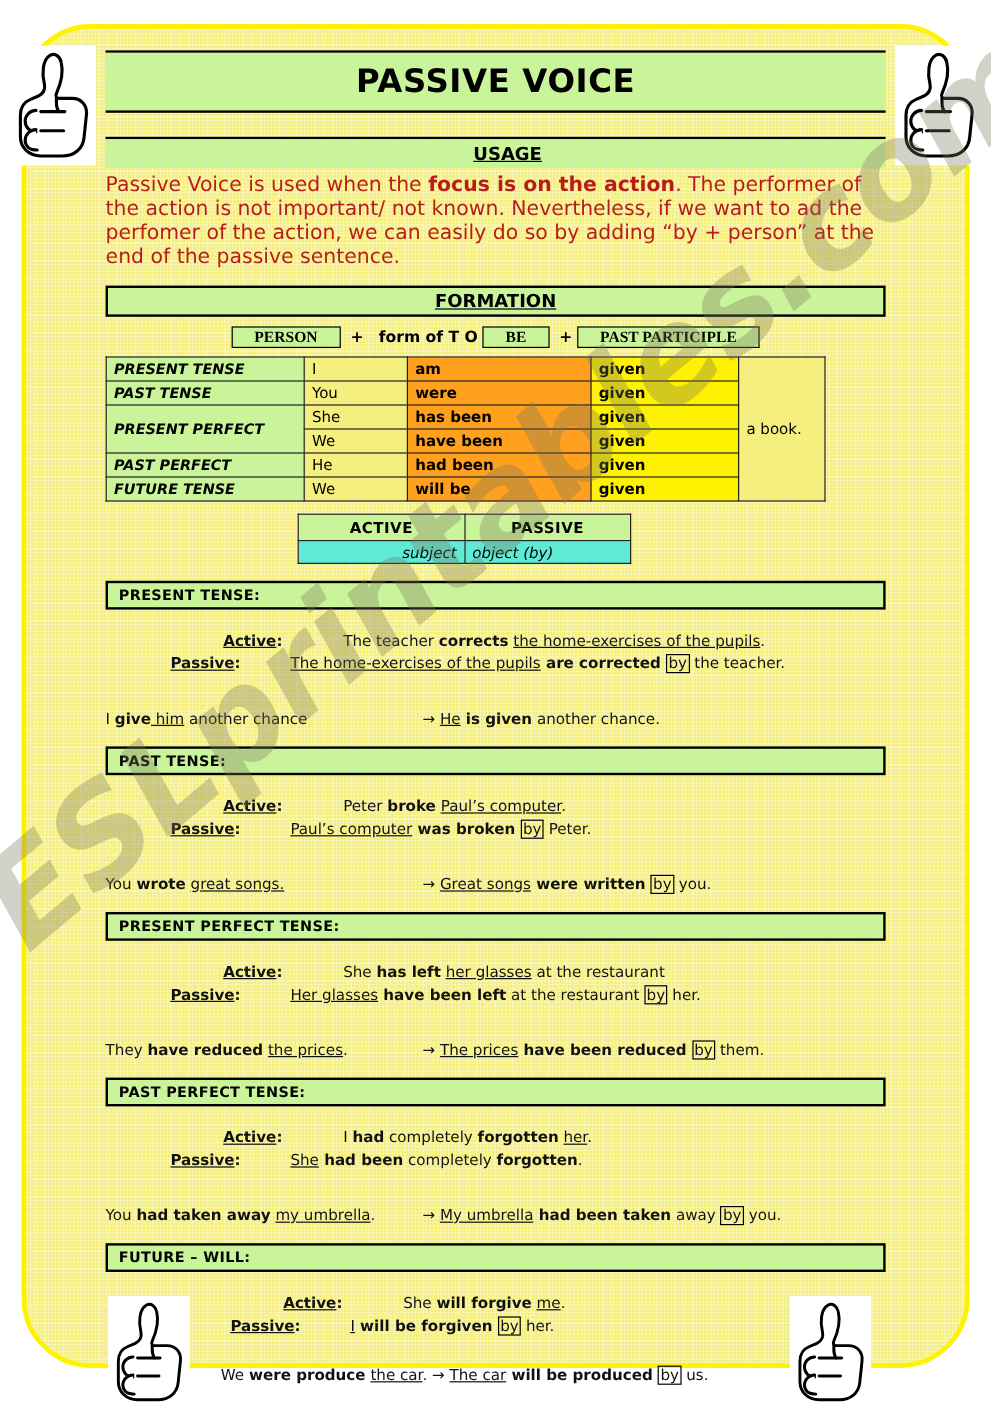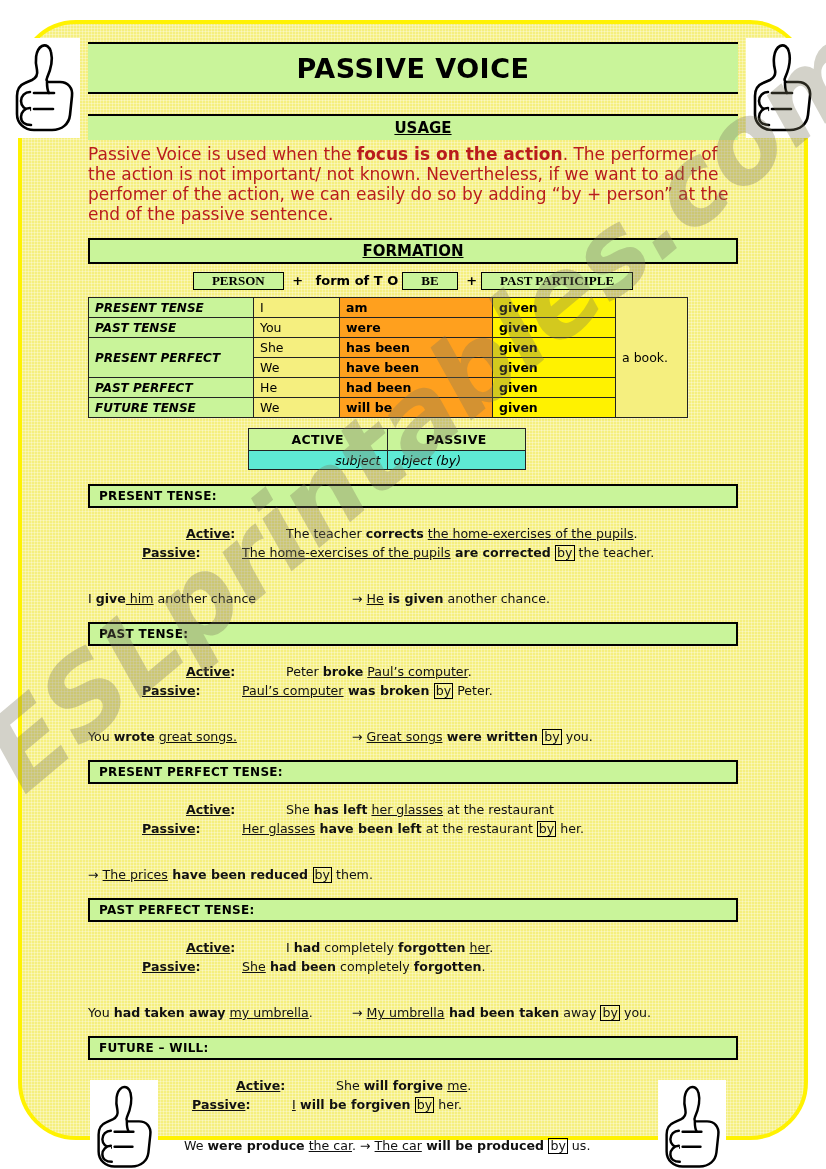--- a/index.html
+++ b/index.html
@@ -459,20 +459,21 @@
       <div class="sec-body">
         <div class="ap-row">
           <div class="ap-label"><u>Active</u><span>:</span></div>
           <div class="ap-sent"><span>She </span><b>has left</b><span> </span><u>her glasses</u><span> at the restaurant</span></div>
         </div>
         <div class="ap-row">
           <div class="ap-label"><u>Passive</u><span>:</span></div>
           <div class="ap-sent"><u>Her glasses</u><b> have been left</b><span> at the restaurant </span><span class="byb">by</span><span> her.</span></div>
         </div>
         <div class="xrow">
+          <div class="x-left"><span>They </span><b>have reduced</b><span> </span><u>the prices</u><span>.</span></div>
           <div class="x-right"><span class="arrow">→</span> <u>The prices</u><b> have been reduced </b><span class="byb">by</span><span> them.</span></div>
         </div>
       </div>
     </div>
 
     <div class="section">
       <div class="sec-bar">PAST PERFECT TENSE:</div>
       <div class="sec-body">
         <div class="ap-row">
           <div class="ap-label"><u>Active</u><span>:</span></div>

